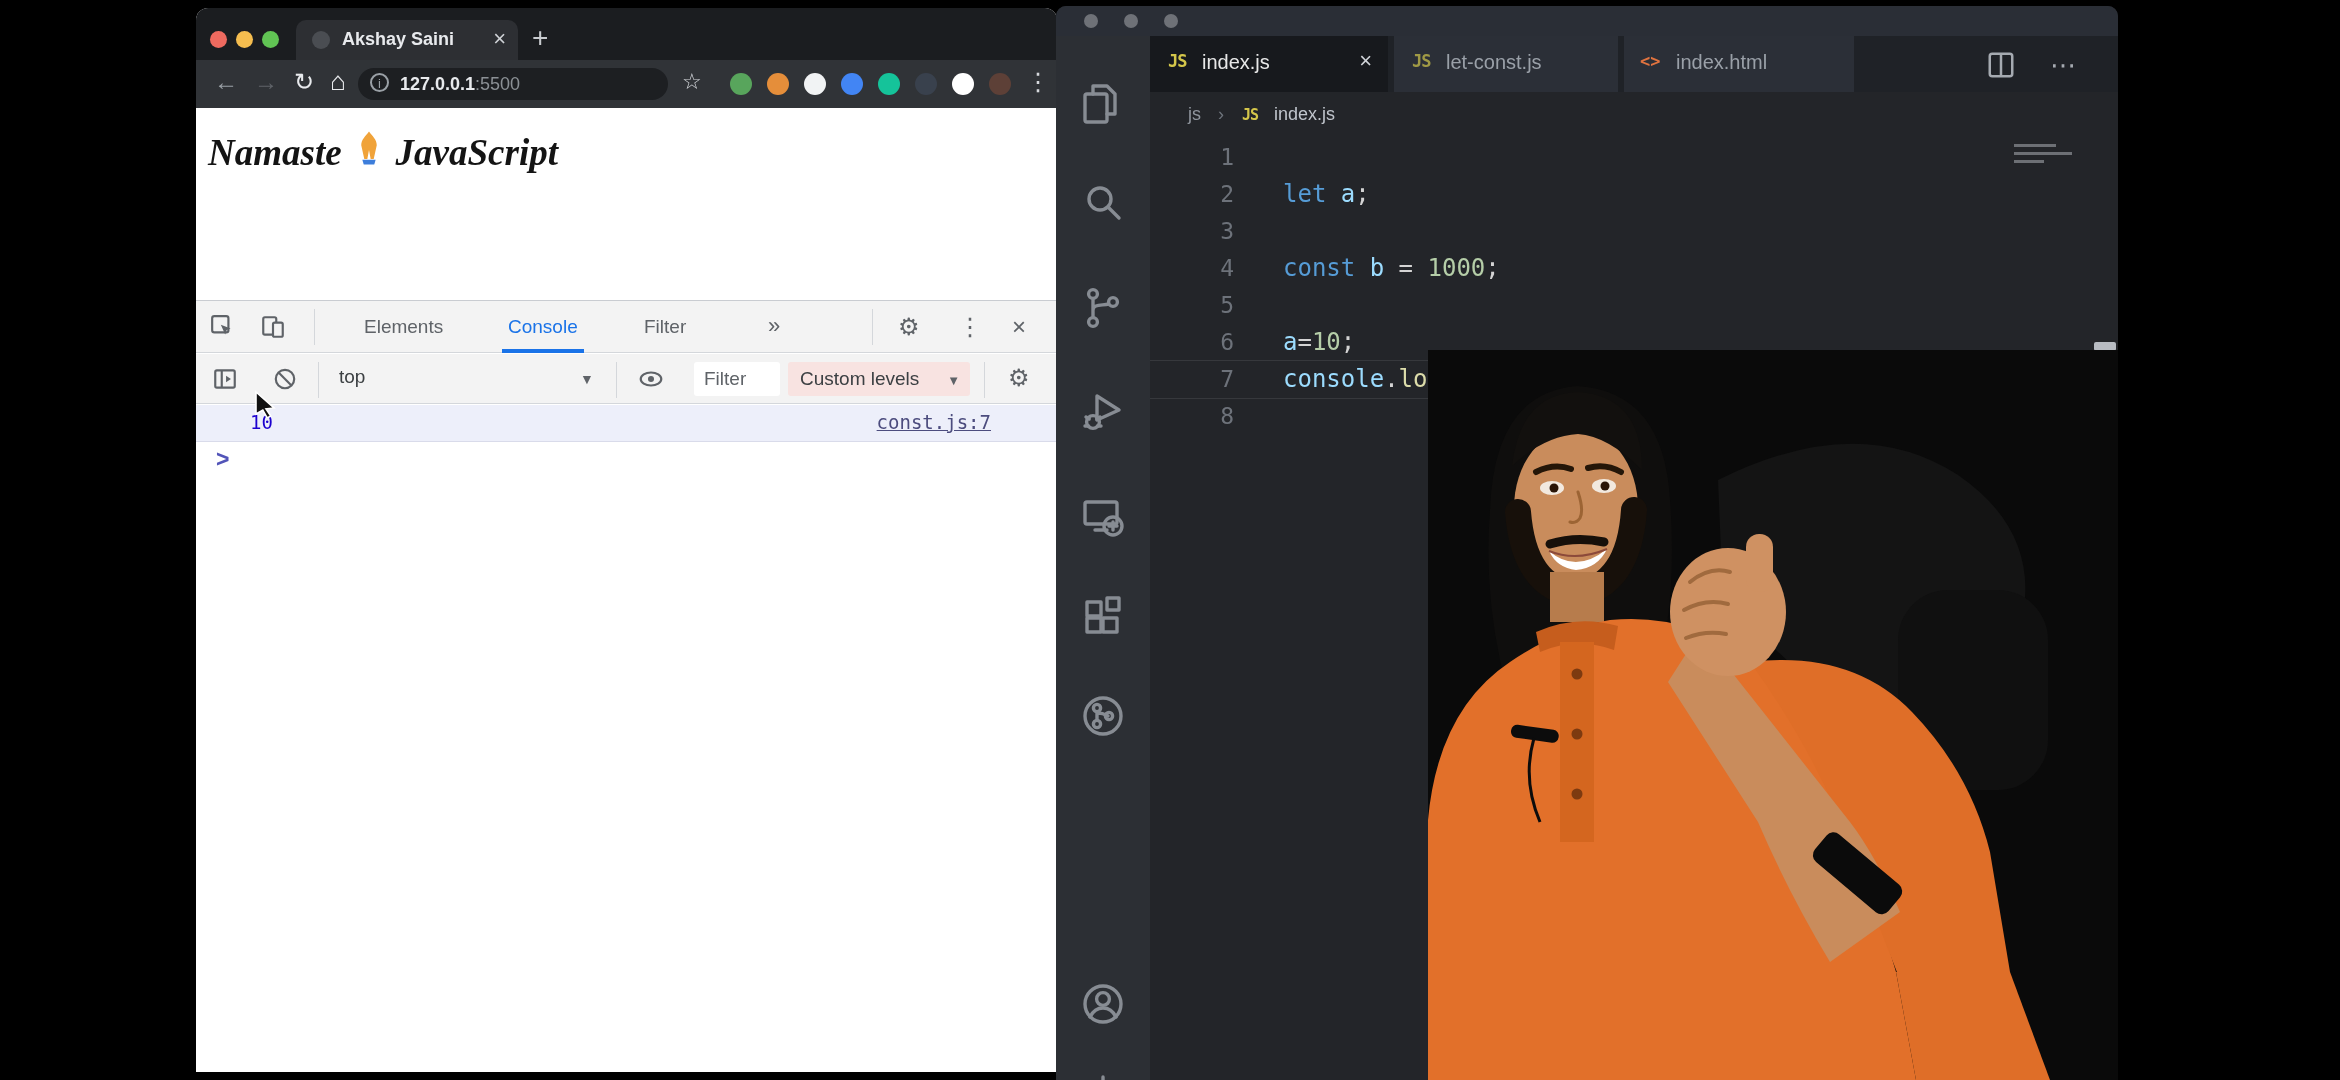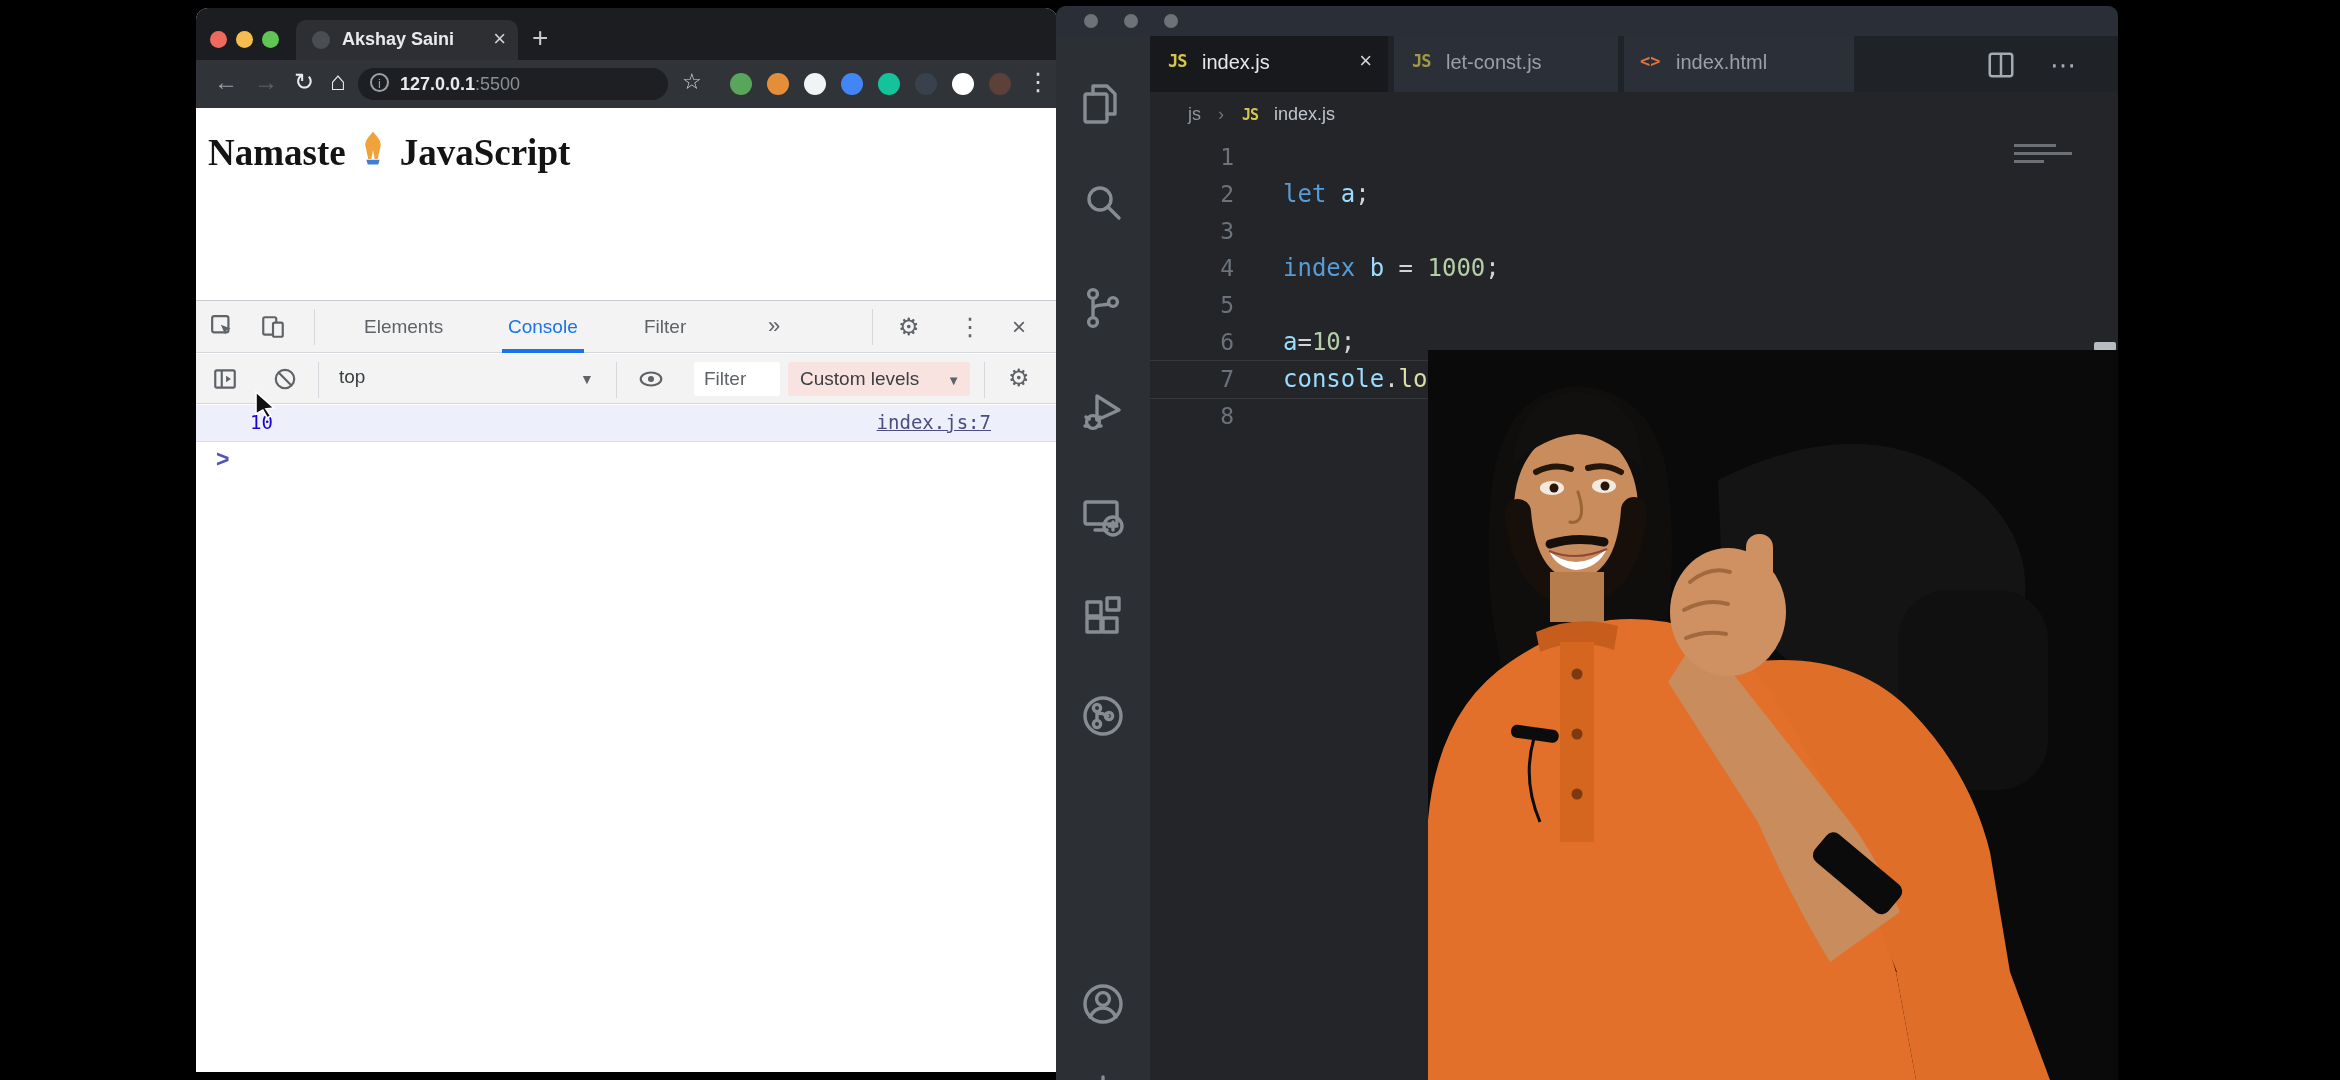--- a/index.html
+++ b/index.html
@@ -26,21 +26,21 @@
   .urlpill{ position:absolute; left:162px; top:8px; width:310px; height:32px; border-radius:16px;
             background:#1d1f22; color:#e8eaed; }
   .urlpill .info{ position:absolute; left:12px; top:5px; width:19px; height:19px; border:2px solid #9aa0a6;
                   border-radius:50%; color:#9aa0a6; font-size:13px; text-align:center; line-height:17px; }
   .urlpill .host{ position:absolute; left:42px; top:6px; font-size:18px; font-weight:bold; color:#e8eaed; }
   .urlpill .port{ font-weight:normal; color:#8b9095; }
   .star{ position:absolute; left:486px; top:9px; font-size:22px; color:#d6d9dd; }
   .extdot{ position:absolute; top:13px; width:22px; height:22px; border-radius:50%; }
   .bmenu{ position:absolute; left:830px; top:8px; font-size:24px; color:#d6d9dd; }
 
-  .bpage{ position:absolute; left:0; top:100px; width:100%; height:186px; background:#fff; }
+  .bpage{ position:absolute; left:0; top:100px; width:100%; height:186px; background:#fff;font-style:italic; }
   .h1{ position:absolute; left:12px; top:22px; font-family:"Liberation Serif","DejaVu Serif",serif;
        font-weight:bold; font-size:37px; color:#141414; display:flex; align-items:center; gap:10px; }
 
   
   .devtools{ position:absolute; left:0; top:292px; width:100%; height:778px; background:#fff;
              border-top:1px solid #c9ccd1; color:#3c4043; }
   .dtrow1{ position:absolute; left:0; top:0; width:100%; height:52px; background:#f3f3f3;
            border-bottom:1px solid #d4d7db; }
   .dticon{ position:absolute; top:13px; width:26px; height:26px; }
   .vsep{ position:absolute; top:8px; width:1px; height:36px; background:#d4d7db; }
@@ -204,21 +204,21 @@
         <div class="levels">
           <span>Custom levels</span>
           <span class="la">▼</span>
         </div>
         <div class="vsep" style="left:788px;"></div>
         <div class="dtright" style="left:812px;top:10px;">⚙</div>
       </div>
 
       <div class="logrow">
         <div class="logval">10</div>
-        <div class="logsrc">index.js:7</div>
+        <div class="logsrc">const.js:7</div>
       </div>
       <div class="promptrow">
         <div class="chev">&gt;</div>
       </div>
     </div>
   </div>
 
   <svg class="abs cursor-arrow" style="left:254px;top:390px;" width="24" height="28" viewBox="0 0 12 14">
     <path d="M1 1l9 8-4 .4 2.4 3.6-1.8 1L4.4 10 1 12z" fill="#111" stroke="#fff" stroke-width="0.8"></path>
   </svg>
@@ -318,21 +318,21 @@
           <div class="code-line">
             <span class="ln">2</span>
             <span class="lc"><span class="tk-kw">let</span><span class="tk-pl"> </span><span class="tk-id">a</span><span class="tk-pl">;</span></span>
           </div>
           <div class="code-line">
             <span class="ln">3</span>
             <span class="lc"></span>
           </div>
           <div class="code-line">
             <span class="ln">4</span>
-            <span class="lc"><span class="tk-kw">index</span><span class="tk-pl"> </span><span class="tk-id">b</span><span class="tk-pl"> = </span><span class="tk-num">1000</span><span class="tk-pl">;</span></span>
+            <span class="lc"><span class="tk-kw">const</span><span class="tk-pl"> </span><span class="tk-id">b</span><span class="tk-pl"> = </span><span class="tk-num">1000</span><span class="tk-pl">;</span></span>
           </div>
           <div class="code-line">
             <span class="ln">5</span>
             <span class="lc"></span>
           </div>
           <div class="code-line">
             <span class="ln">6</span>
             <span class="lc"><span class="tk-id">a</span><span class="tk-pl">=</span><span class="tk-num">10</span><span class="tk-pl">;</span></span>
           </div>
           <div class="code-line current">

